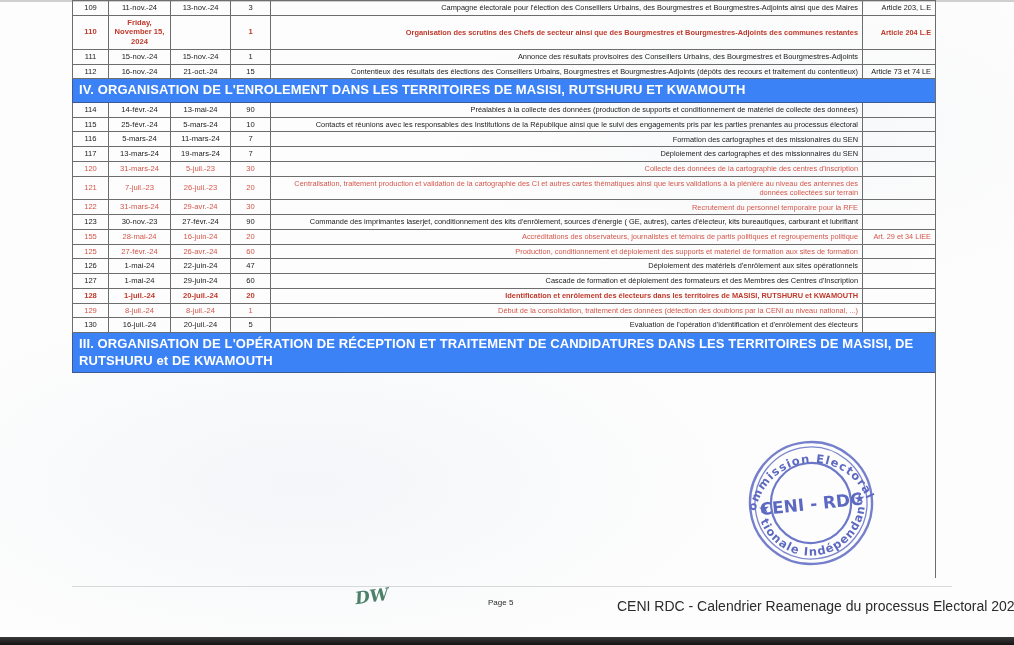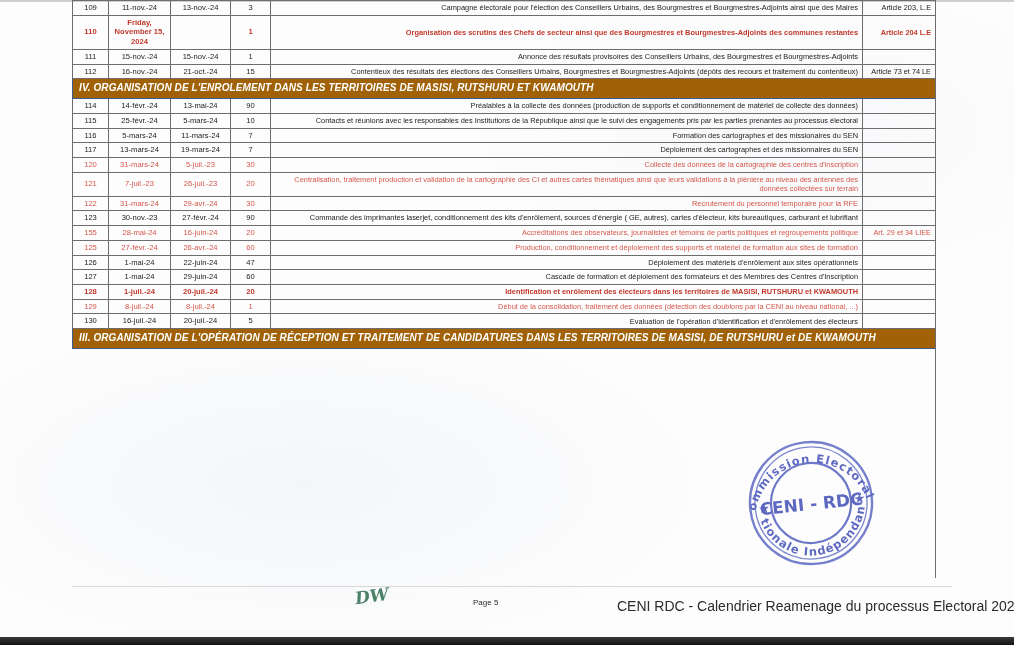--- a/index.html
+++ b/index.html
@@ -46,46 +46,45 @@
   td.num,td.start,td.end,td.dur{text-align:center;font-size:7.6px;}
   td.desc{text-align:right;padding-left:5px;}
   td.art{text-align:right;font-size:7.3px;padding-left:3px;}
 
   tr.r-red td{color:#c0392b;}
   tr.r-red-soft td{color:#d4564a;}
   tr.r-bold td{font-weight:bold;}
 
   
   tr.section td{
-    background:#a16207;
+    background:#3b82f6;
     color:#ffffff;
-    font-style:italic;
     font-weight:bold;
-    font-size:10px;
+    font-size:13px;
     letter-spacing:.1px;
     padding:3px 6px;
     border:1px solid #3d5party;
     border:1px solid #3d5a94;
   }
 
   
   .frame-right{
     position:absolute;
     left:935px;top:0;width:1px;height:578px;
     background:#6d6d6d;
   }
 
   
   #footer{
     position:absolute;
     left:72px;top:586px;width:880px;height:40px;
     border-top:1px solid #d8d8d8;
   }
   #footer .pg{
-    position:absolute;left:401px;top:11px;
+    position:absolute;left:416px;top:11px;
     font-size:8px;color:#2b2b2b;
   }
   #footer .cap{
     position:absolute;left:545px;top:11px;
     font-size:14px;color:#2b2b2b;white-space:nowrap;
   }
   #signature{
     position:absolute;left:355px;top:586px;
     font-family:"DejaVu Serif", serif;
     font-style:italic;font-weight:bold;

